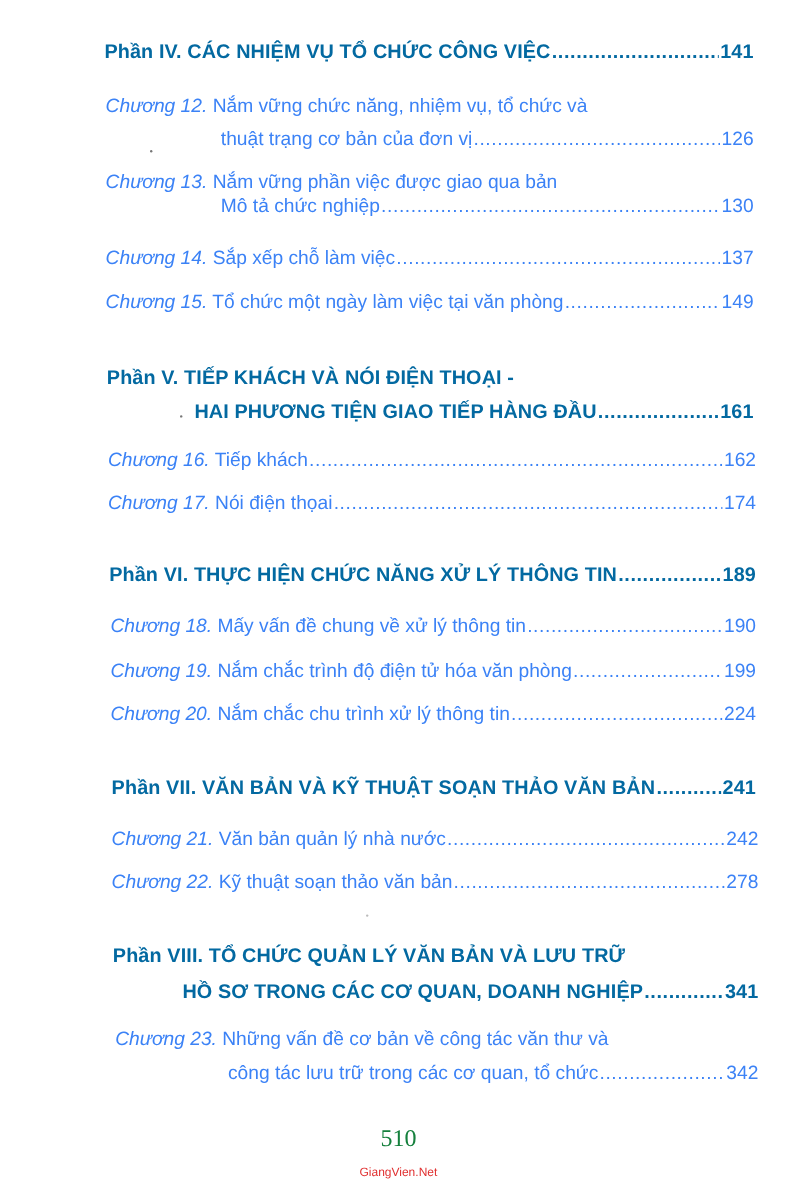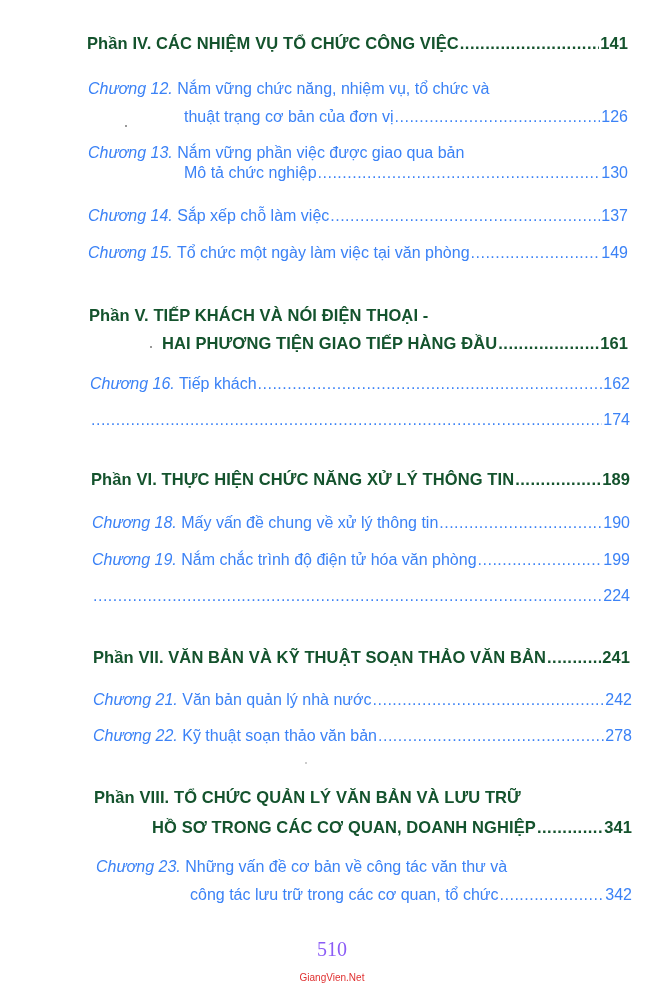--- a/index.html
+++ b/index.html
@@ -1,26 +1,26 @@
 <!DOCTYPE html>
 <html><head>
 <meta charset="utf-8">
 <style>
   html, body { margin:0; padding:0; }
   body { width:664px; height:1000px; background:#ffffff; position:relative; overflow:hidden; color:#111; }
   .line { position:absolute; left:0; white-space:nowrap; }
-  .part { font-family:"Liberation Sans", sans-serif; font-weight:bold; font-size:16.5px; color:#14532d; letter-spacing:0.1px; }
+  .part { font-family:"Liberation Sans", sans-serif; font-weight:bold; font-size:16.5px; color:#0369a1; letter-spacing:0.1px; }
   .chap { font-family:Liberation Sans, sans-serif; font-size:16px; color:#3b82f6; }
   .chap .lab { font-style:italic; }
   .row { position:absolute; display:flex; align-items:baseline; }
   .row .txt { white-space:nowrap; }
   .row .dots { flex:1; overflow:hidden; white-space:nowrap; margin:0 1px; }
   .row .dots::after { content:"................................................................................................................................................................"; letter-spacing:0.5px; }
   .row .pg { white-space:nowrap; }
-  .pagenum { position:absolute; left:0; width:664px; top:938px; text-align:center; font-family:"Liberation Serif", serif; font-size:20px; color:#8b5cf6; }
+  .pagenum { position:absolute; left:0; width:664px; top:938px; text-align:center; font-family:"Liberation Serif", serif; font-size:20px; color:#15803d; }
   .wm { position:absolute; left:0; width:664px; top:972px; text-align:center; font-family:"Liberation Sans", sans-serif; font-size:10px; color:#e03030; }
   .stray { position:absolute; width:2px; height:2px; background:#777; border-radius:1px; }
 </style>
 </head>
 <body>
 
 <div class="row part" style="left:87px; top:34px; width:541px;">
   <span class="txt">Phần IV. CÁC NHIỆM VỤ TỔ CHỨC CÔNG VIỆC</span>
   <span class="dots"></span>
   <span class="pg">141</span>
@@ -69,20 +69,21 @@
   <span class="pg">161</span>
 </div>
 
 <div class="row chap" style="left:90px; top:375px; width:540px;">
   <span class="txt"><span class="lab">Chương 16.</span> <span>Tiếp khách</span></span>
   <span class="dots"></span>
   <span class="pg">162</span>
 </div>
 
 <div class="row chap" style="left:90px; top:411px; width:540px;">
+  <span class="txt"><span class="lab">Chương 17.</span> <span>Nói điện thọai</span></span>
   <span class="dots"></span>
   <span class="pg">174</span>
 </div>
 
 <div class="row part" style="left:91px; top:470px; width:539px;">
   <span class="txt">Phần VI. THỰC HIỆN CHỨC NĂNG XỬ LÝ THÔNG TIN</span>
   <span class="dots"></span>
   <span class="pg">189</span>
 </div>
 
@@ -92,20 +93,21 @@
   <span class="pg">190</span>
 </div>
 
 <div class="row chap" style="left:92px; top:551px; width:538px;">
   <span class="txt"><span class="lab">Chương 19.</span> <span>Nắm chắc trình độ điện tử hóa văn phòng</span></span>
   <span class="dots"></span>
   <span class="pg">199</span>
 </div>
 
 <div class="row chap" style="left:92px; top:587px; width:538px;">
+  <span class="txt"><span class="lab">Chương 20.</span> <span>Nắm chắc chu trình xử lý thông tin</span></span>
   <span class="dots"></span>
   <span class="pg">224</span>
 </div>
 
 <div class="row part" style="left:93px; top:648px; width:537px;">
   <span class="txt">Phần VII. VĂN BẢN VÀ KỸ THUẬT SOẠN THẢO VĂN BẢN</span>
   <span class="dots"></span>
   <span class="pg">241</span>
 </div>
 

